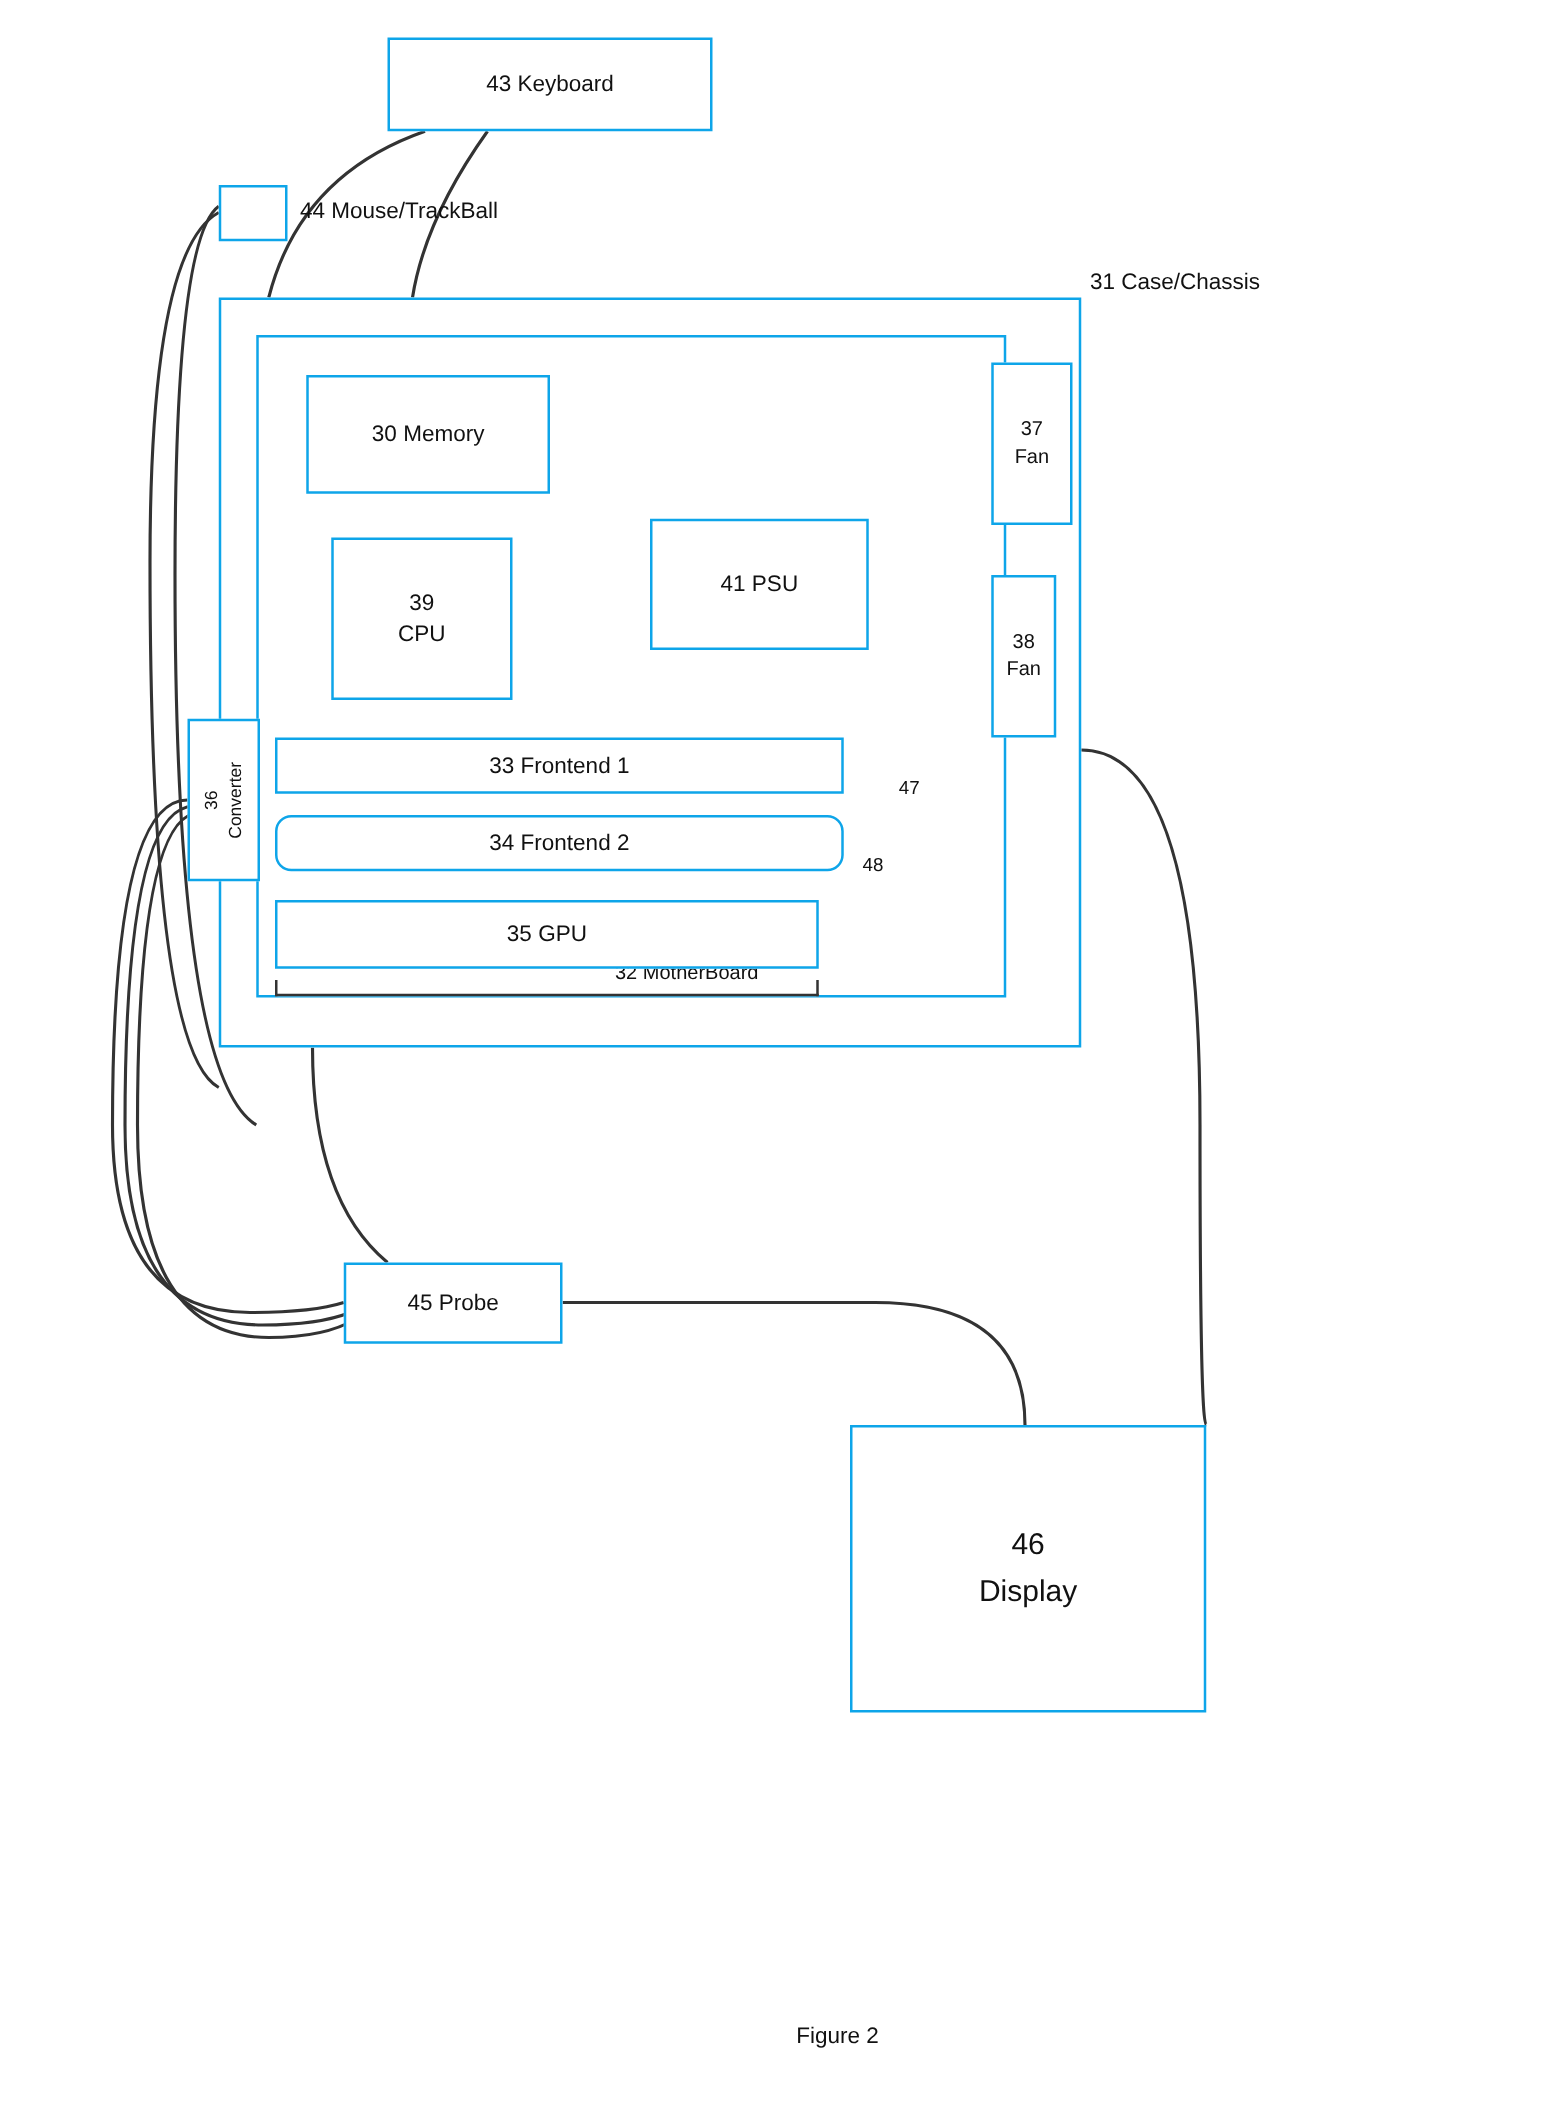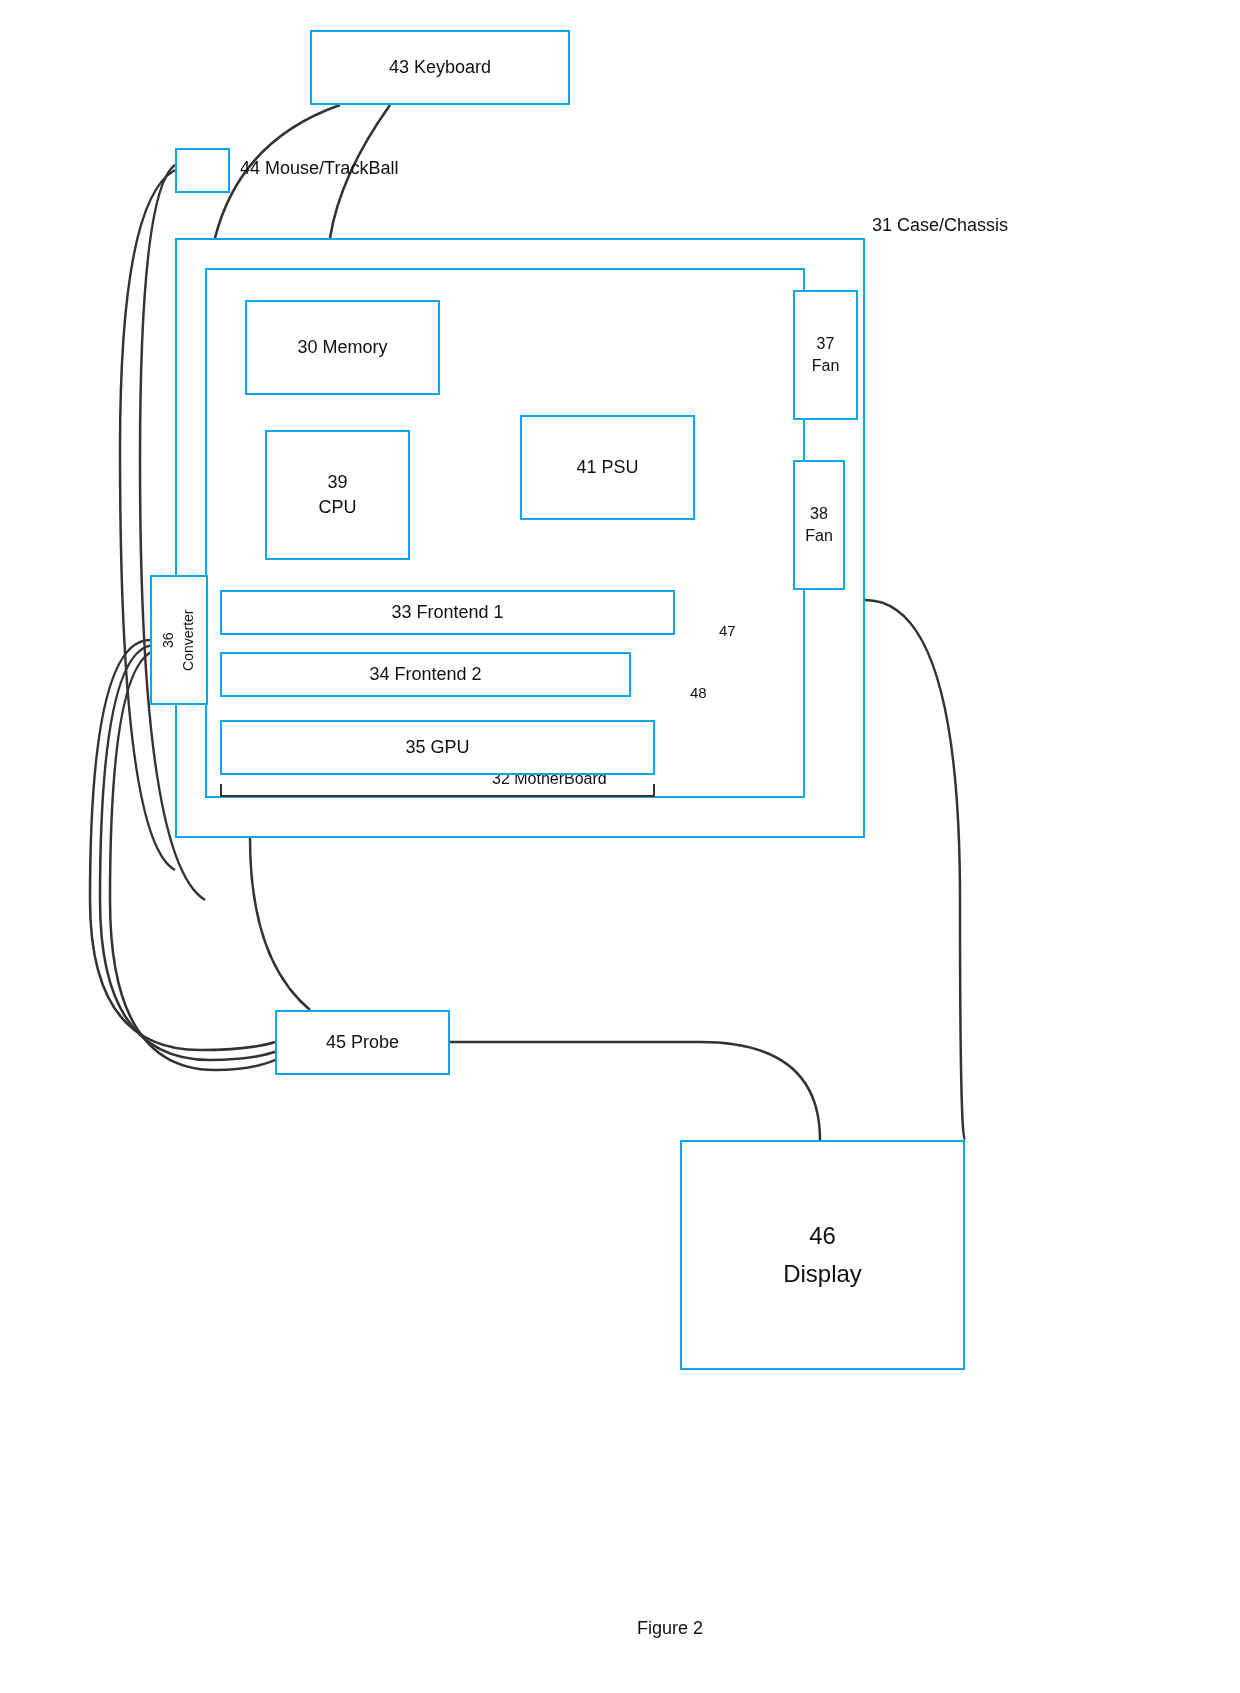--- a/index.html
+++ b/index.html
@@ -109,21 +109,21 @@
 Fan</div>
 
   <div class="component-box" style="left:793px; top:460px; width:52px; height:130px; white-space:pre; line-height:1.4; font-size:16px;">38
 Fan</div>
 
   <div class="component-box" style="left:150px; top:575px; width:58px; height:130px; white-space:pre; line-height:1.4; font-size:14px; writing-mode:vertical-rl; text-orientation:mixed; transform:rotate(180deg);">36
 Converter</div>
 
   <div class="component-box" style="left:220px; top:590px; width:455px; height:45px;">33  Frontend 1</div>
 
-  <div class="component-box" style="left:220px; top:652px; width:411px; height:45px;">34  Frontend 2</div>
+  <div class="component-box" style="left:220px; top:652px; width:455px; height:45px;border-radius:13px;">34  Frontend 2</div>
 
   <div class="component-box" style="left:220px; top:720px; width:435px; height:55px;">35  GPU</div>
 
   <div style="position:absolute; left:220px; top:784px; width:435px; height:13px; border:2px solid #333; border-top:none; background:#fff;"></div>
 
   <span class="label-text" style="left:690px; top:622px; font-size:15px;margin-left:29px;">47</span>
   <span class="label-text" style="left:690px; top:684px; font-size:15px;">48</span>
 
   <div class="component-box" style="left:275px; top:1010px; width:175px; height:65px;">45  Probe</div>
 

